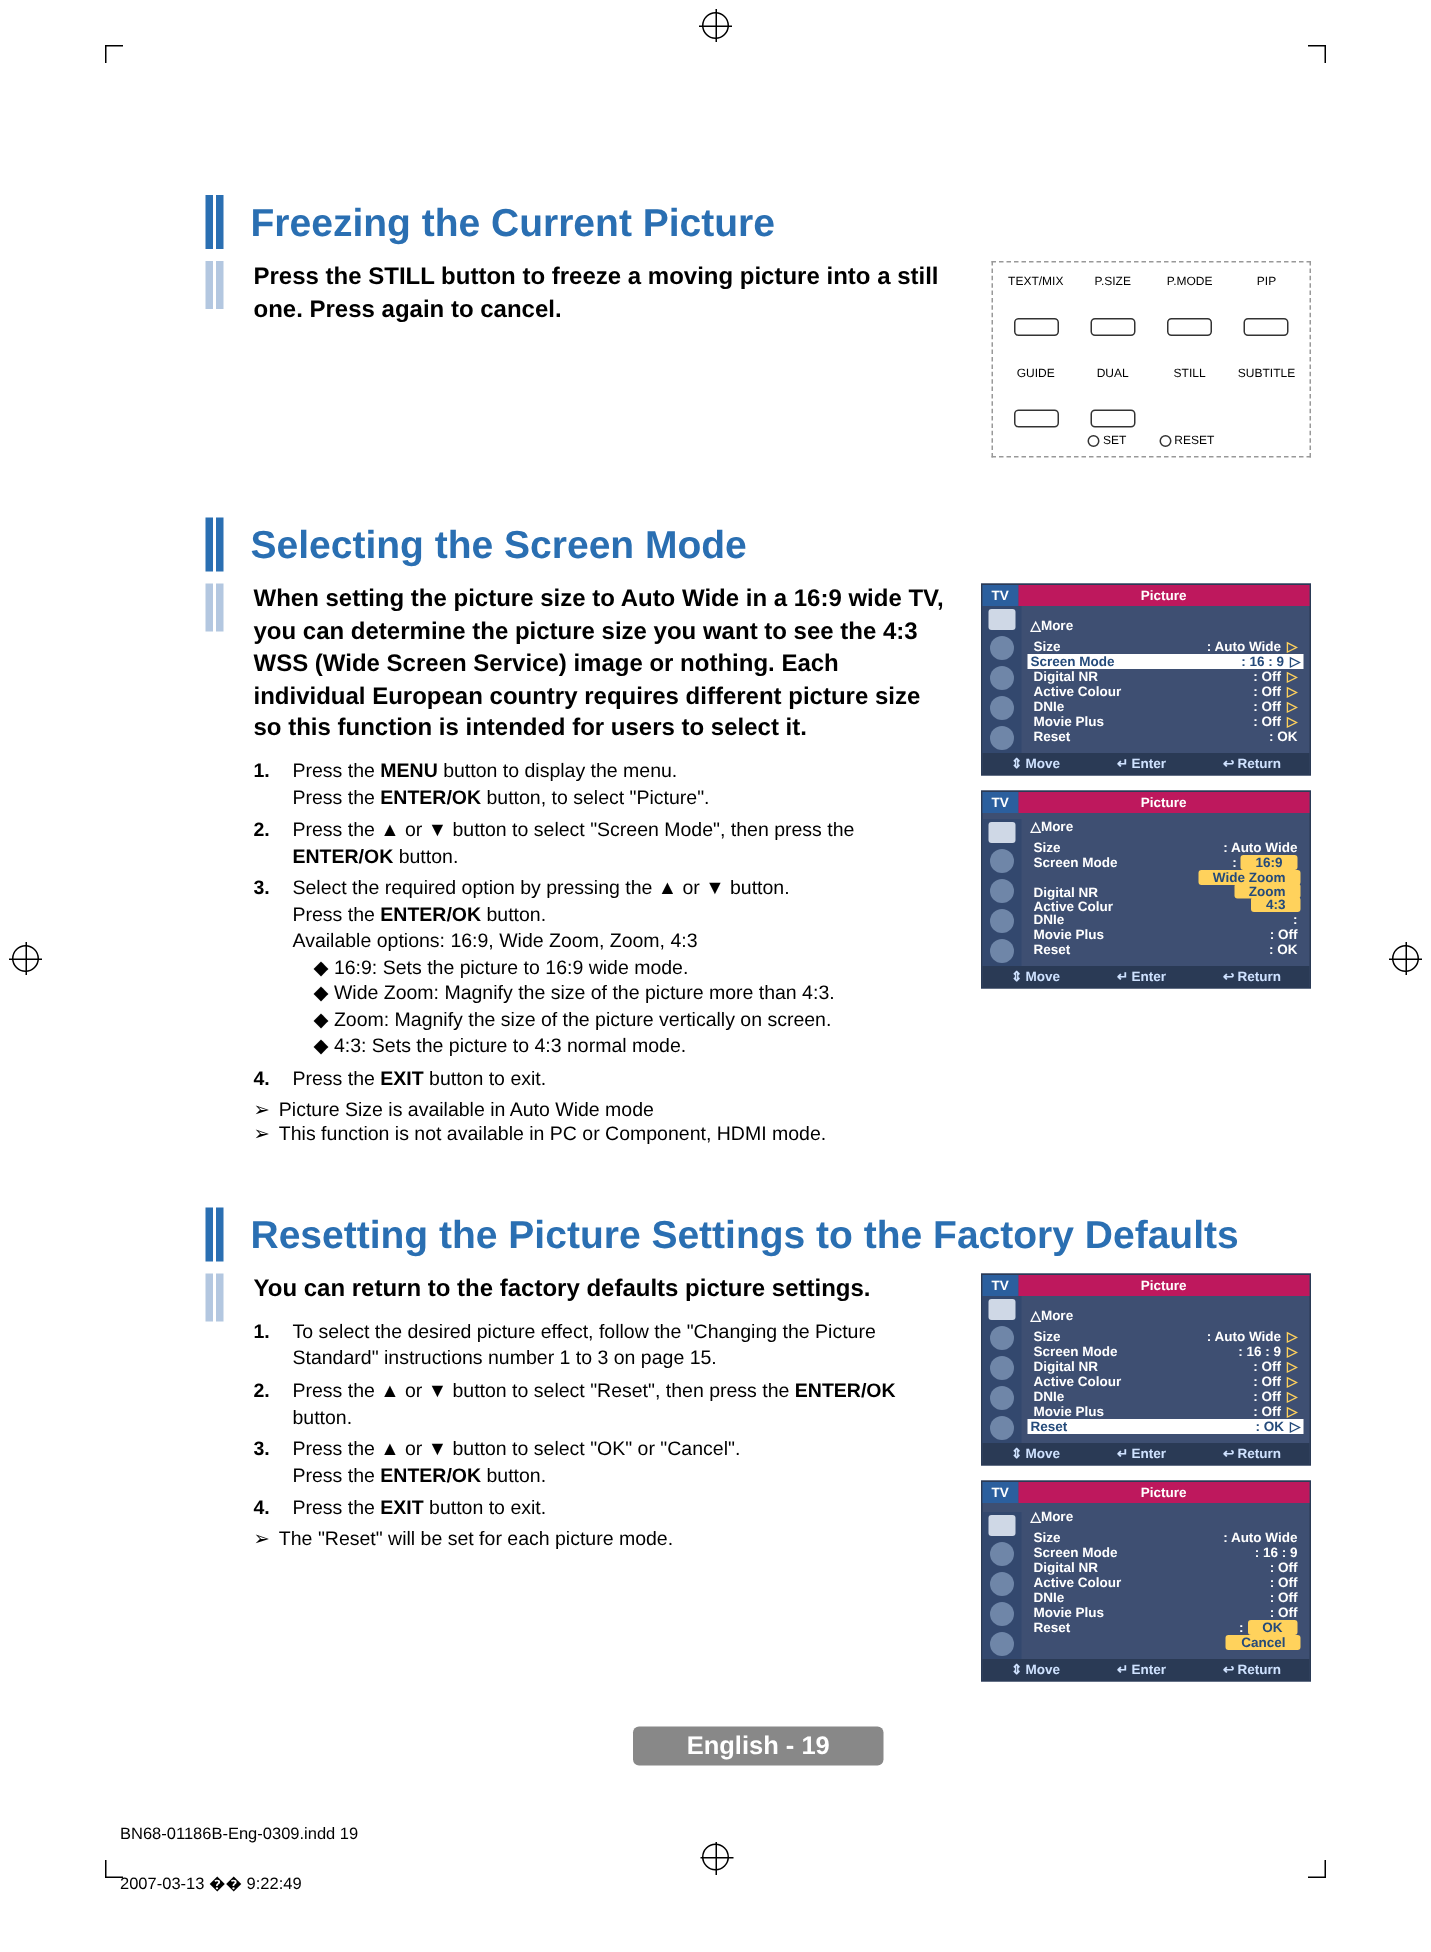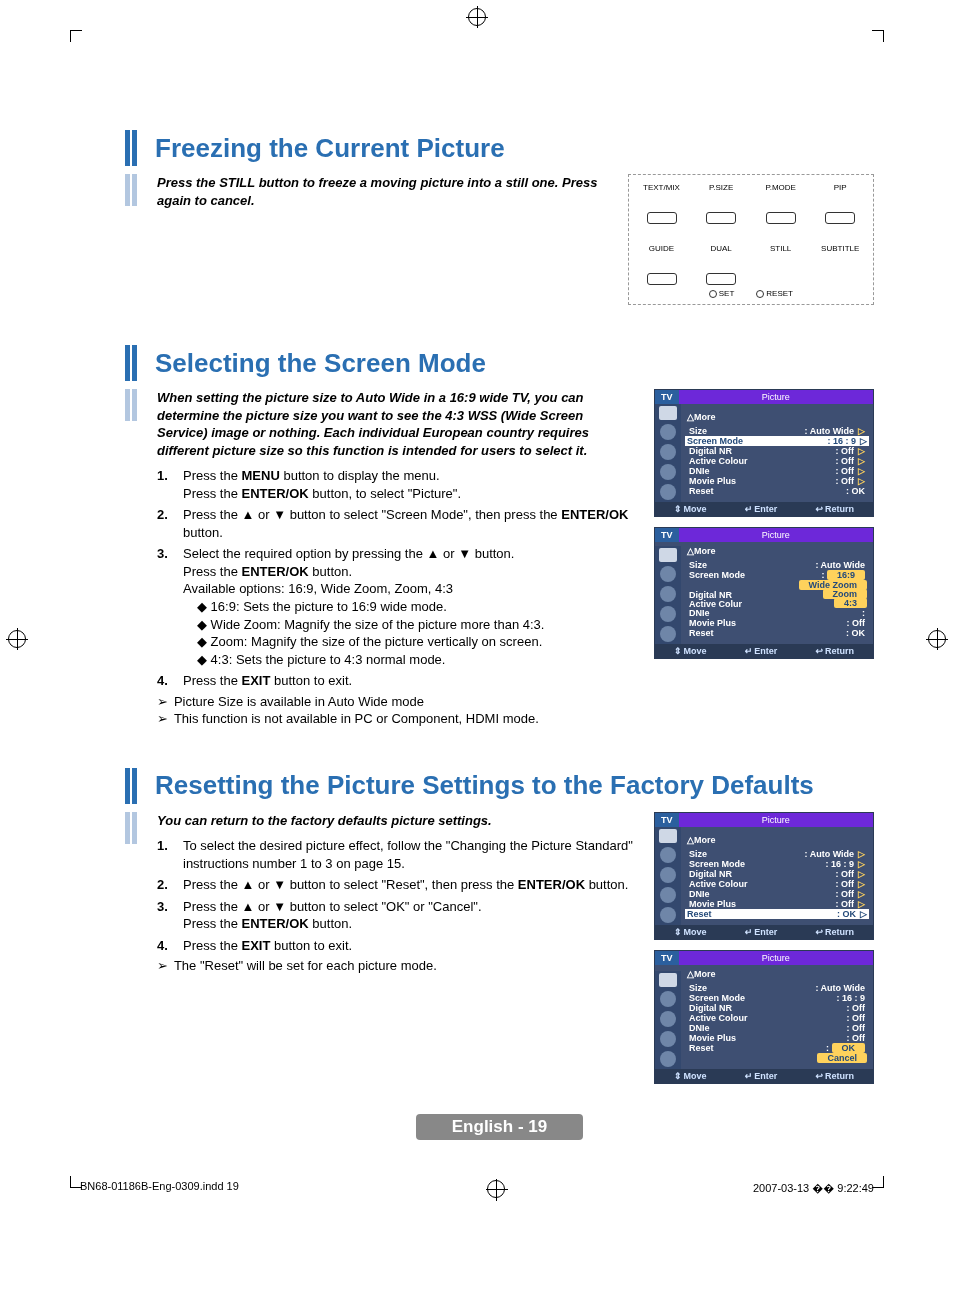--- a/index.html
+++ b/index.html
@@ -1,17 +1,17 @@
 <!DOCTYPE html>
 <html><head>
 <meta charset="utf-8">
 <style>
   * { box-sizing: border-box; margin: 0; padding: 0; }
   body { font-family: Arial, Helvetica, sans-serif; background: #fff; color: #000; width: 954px; margin: 0 auto; position: relative; }
-  .page { padding: 130px 80px 40px 125px; position: relative; }
+  .page { padding: 130px 80px 40px 125px; position: relative; margin-left: 12px; }
   .corner-tl, .corner-tr, .corner-bl, .corner-br { position:absolute; width:12px; height:12px; }
   .corner-tl { top:30px; left:70px; border-top:1px solid #000; border-left:1px solid #000;}
   .corner-tr { top:30px; right:70px; border-top:1px solid #000; border-right:1px solid #000;}
   .corner-bl { bottom:30px; left:70px; border-bottom:1px solid #000; border-left:1px solid #000;}
   .corner-br { bottom:30px; right:70px; border-bottom:1px solid #000; border-right:1px solid #000;}
   .reg-top, .reg-left, .reg-right {
     position:absolute; width:18px; height:18px; border:1px solid #000; border-radius:50%;
     display:flex; align-items:center; justify-content:center;
   }
   .reg-top::before, .reg-left::before, .reg-right::before {
@@ -27,62 +27,62 @@
   .section-title-bar { display:flex; align-items:center; margin-bottom:8px;}
   .section-title-bar .bars { display:flex; gap:2px; margin-right:18px;}
   .section-title-bar .bar { width:5px; height:36px; background:#2a6fb2;}
   .section-title { color:#2a6fb2; font-size:26px; font-weight:bold;}
 
   .content-row { display:flex; align-items:flex-start; gap:20px; margin-bottom:40px;}
   .text-col { flex:1 1 auto;}
   .indent-bars { display:flex; gap:2px; float:left; margin-right:18px;}
   .indent-bars .ibar { width:5px; height:32px; background:#b3c7e0;}
 
-  .intro { font-weight:bold; font-size:13px; line-height:1.35; margin-left:32px; margin-bottom:8px;font-style:italic;}
+  .intro { font-weight:bold; font-size:16px; line-height:1.35; margin-left:32px; margin-bottom:8px;}
   .steps { margin-left:32px; font-size:13px;}
   .step { display:flex; gap:8px; line-height:1.35; margin:4px 0;}
   .step .num { font-weight:bold; min-width:18px;}
   .step .txt {}
   .sub { margin-left:14px; display:block;}
   .note-row { display:flex; gap:6px; margin-left:32px; font-size:13px; line-height:1.3;}
   .note-icon { display:inline-block;}
 
   .remote-box { width:290px; border:1px dashed #999; padding:8px 6px 6px 6px; font-size:8px; text-align:center;}
   .remote-grid { display:grid; grid-template-columns:repeat(4, 1fr); gap:20px 6px; align-items:center;}
   .remote-grid .lbl { font-size:8px;}
   .remote-grid .btn { border:1px solid #333; border-radius:3px; height:12px; width:30px; margin:0 auto;}
   .remote-row { display:flex; justify-content:center; gap:22px; margin-top:4px; font-size:8px;text-align:center;}
   .remote-row .o { display:inline-flex; align-items:center;}
   .remote-row .circ { width:8px; height:8px; border:1px solid #333; border-radius:50%; margin-right:2px;}
 
   .osd { width:220px; background:#3e4f72; border:1px solid #2a3a55; font-size:9px; color:#fff; margin-bottom:10px;}
   .osd-header { display:flex; align-items:flex-end;}
   .osd-tab { background:#2b5f9e; color:#fff; font-weight:bold; padding:2px 6px; font-size:9px;}
-  .osd-title { flex:1; text-align:center; background:#6d28d9; font-weight:normal; padding:2px 0;}
+  .osd-title { flex:1; text-align:center; background:#be185d; font-weight:bold; padding:2px 0;}
   .osd-body { display:flex;align-items:flex-end;}
   .osd-icons { width:26px; background:#33486e; display:flex; flex-direction:column; align-items:center; padding:2px 0; gap:4px;}
   .osd-icons .pic { width:18px; height:14px; background:#cfd8e6; border-radius:2px;}
   .osd-icons .ico { width:16px; height:16px; border-radius:50%; background:#6f86a8;}
   .osd-list { flex:1; padding:2px 6px 6px 6px; font-weight:bold;}
   .osd-list .more { color:#fff; margin:2px 0 4px 0;}
   .osd-row { display:flex; justify-content:space-between; align-items:center; padding:0 2px;}
   .osd-row.sel { background:#fff; color:#244a7a; margin:0 -2px;}
   .osd-row .k { white-space:nowrap;}
   .osd-row .v { white-space:nowrap; display:flex; align-items:center;}
   .osd-row .arr { color:#ffd25c; margin-left:4px; font-size:9px;}
   .osd-footer { background:#2a3a55; display:flex; justify-content:space-around; padding:2px 0; font-weight:bold; color:#cfe2ff;}
   .osd-footer span { display:flex; align-items:center; gap:2px;}
   .osd-drop { background:#ffd25c; color:#244a7a; padding:0 10px; border-radius:2px; font-weight:bold; margin-left:auto;}
   .osd-drop-row { display:flex; justify-content:flex-end;}
 
   .page-footer-pill { background:#888; color:#fff; font-size:17px; font-weight:bold; padding:3px 36px; border-radius:4px; width:fit-content; margin:20px auto 0 auto;}
   .reg-bottom { width:18px; height:18px; border:1px solid #000; border-radius:50%; position:relative; margin:0 auto;}
   .reg-bottom::before { content:""; position:absolute; top:50%; left:-2px; width:22px; height:1px; background:#000;}
   .reg-bottom::after { content:""; position:absolute; left:50%; top:-2px; height:22px; width:1px; background:#000;}
-  .doc-footer { display:flex; justify-content:space-between; font-size:11px; padding:0 80px 20px 80px;}
+  .doc-footer { display:flex; justify-content:space-between; font-size:11px; padding:0 80px 20px 80px;flex-direction:column;}
   .doc-footer .mid { flex:0 0 auto;}
 </style>
 </head>
 <body>
 
 <div class="corner-tl"></div>
 <div class="corner-tr"></div>
 <div class="corner-bl"></div>
 <div class="corner-br"></div>
 <div class="reg-top"></div>

